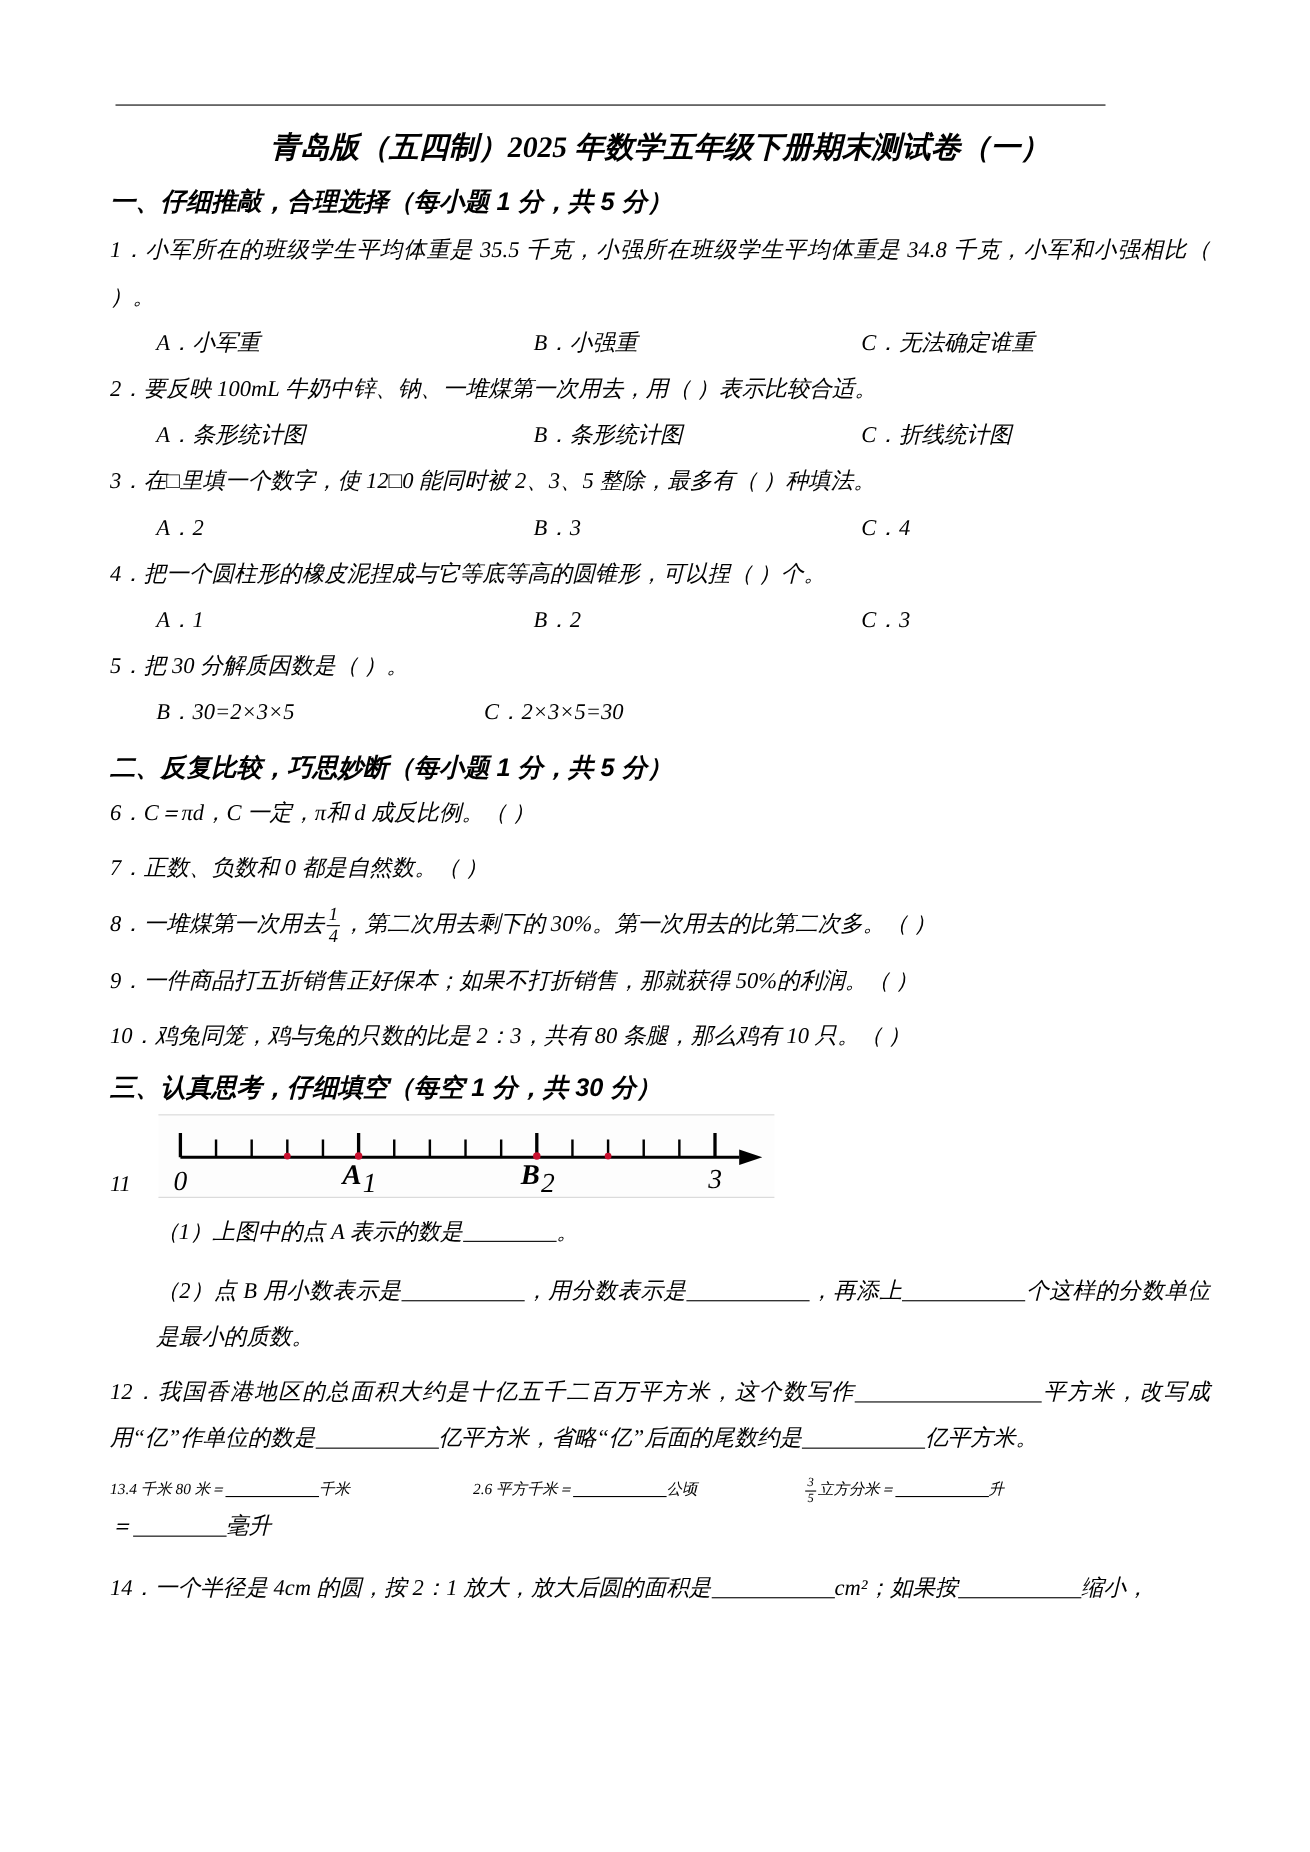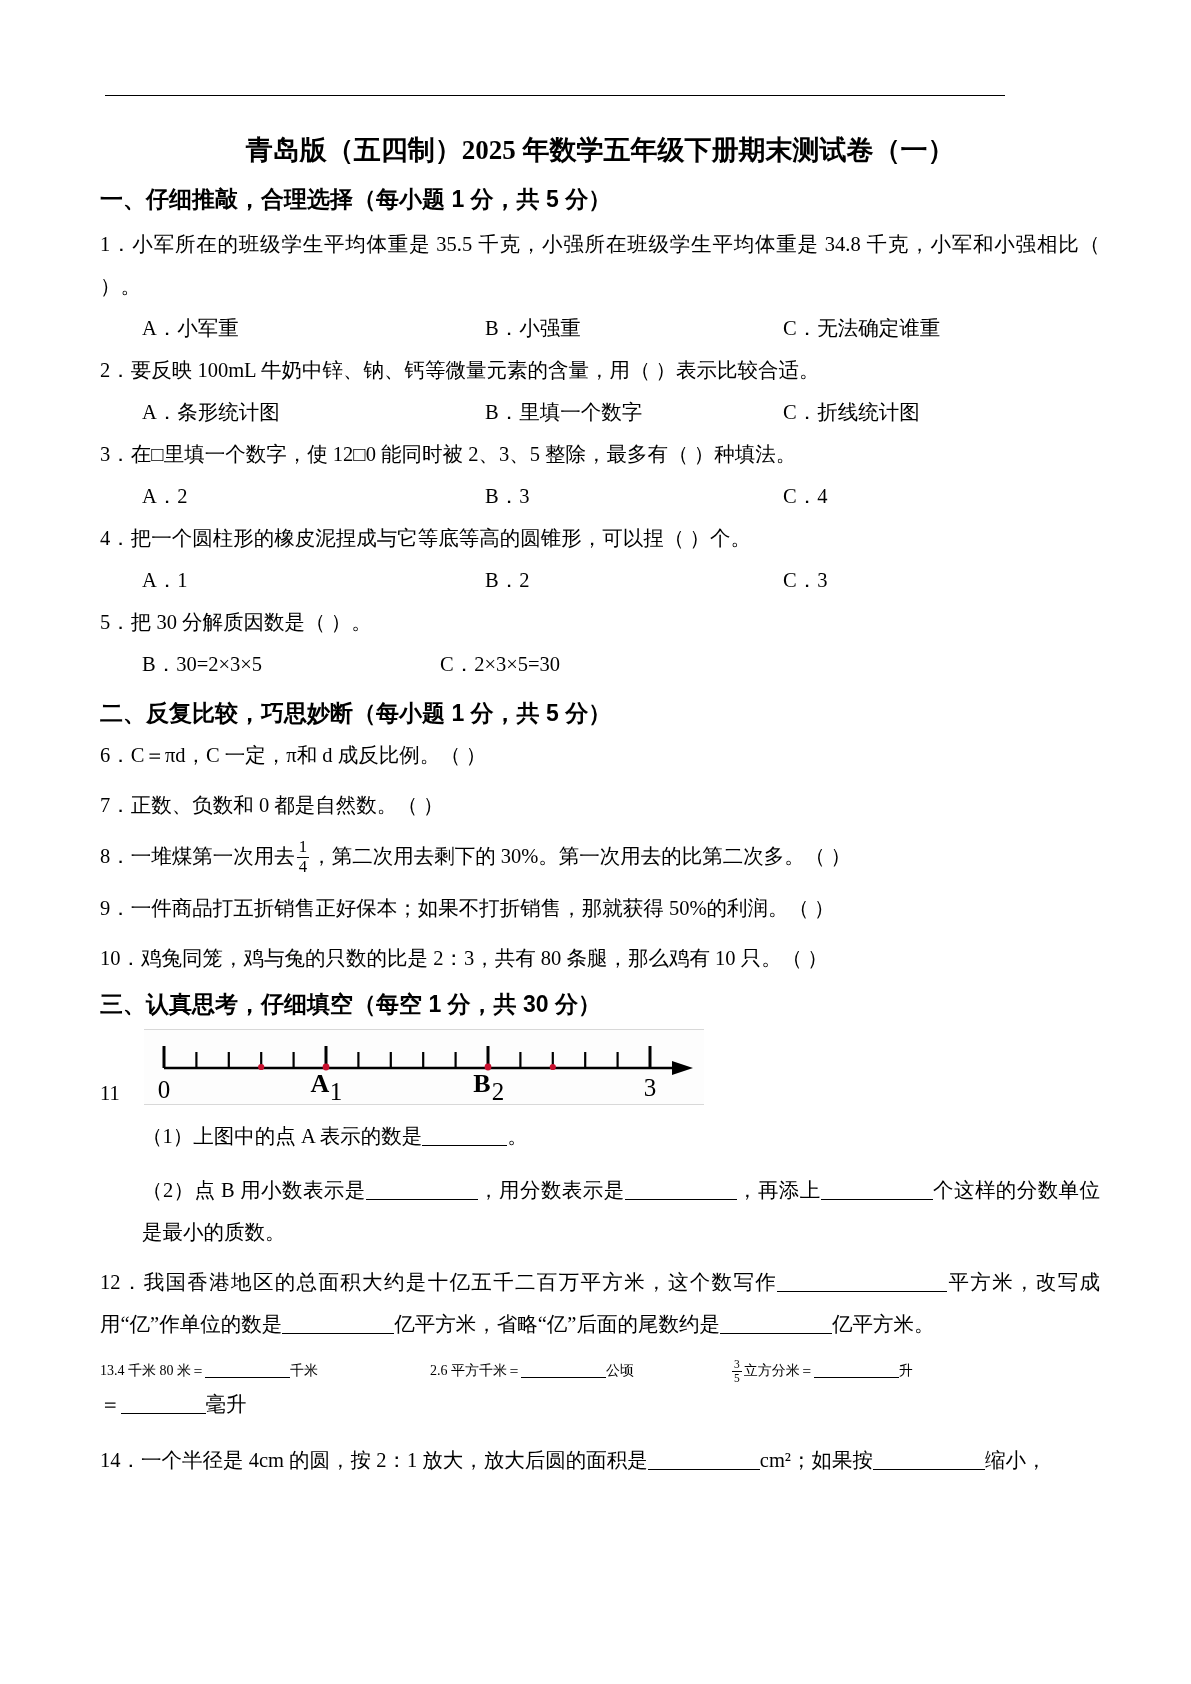--- a/index.html
+++ b/index.html
@@ -25,22 +25,23 @@
   .top-rule {
     position: absolute;
     left: 105px;
     top: 95px;
     width: 900px;
     border-top: 1.5px solid #000;
   }
   .content {
     position: absolute;
     left: 100px;
-    top: 130px;
+    top: 114px;
     width: 1000px;
+    font-style: italic;
   }
   .doc-title {
     text-align: center;
     font-weight: bold;
     font-size: 27px;
     letter-spacing: 0px;
     margin: 0 0 6px 0;
     line-height: 1.5;
     font-family: "Liberation Serif", "DejaVu Serif", serif;
   }
@@ -133,24 +134,24 @@
 
     <div class="section-head">一、仔细推敲，合理选择（每小题 1 分，共 5 分）</div>
 
     <div class="q"><span>1</span><span>．小军所在的班级学生平均体重是 35.5 千克，小强所在班级学生平均体重是 34.8 千克，小军和小强相比（      ）。</span></div>
     <div class="opts">
       <div class="opt-a">A．小军重</div>
       <div class="opt-b">B．小强重</div>
       <div class="opt-c">C．无法确定谁重</div>
     </div>
 
-    <div class="q"><span>2</span><span>．要反映 100mL 牛奶中锌、钠、钙等微量元素的含量，用（      ）表示比较合适。</span></div>
+    <div class="q"><span>2</span><span>．要反映 100mL 牛奶中锌、钠、一堆煤第一次用去，用（      ）表示比较合适。</span></div>
     <div class="opts">
       <div class="opt-a">A．条形统计图</div>
-      <div class="opt-b">B．里填一个数字</div>
+      <div class="opt-b">B．条形统计图</div>
       <div class="opt-c">C．折线统计图</div>
     </div>
 
     <div class="q"><span>3</span><span>．在□里填一个数字，使 12□0 能同时被 2、3、5 整除，最多有（      ）种填法。</span></div>
     <div class="opts">
       <div class="opt-a">A．2</div>
       <div class="opt-b">B．3</div>
       <div class="opt-c">C．4</div>
     </div>
 

